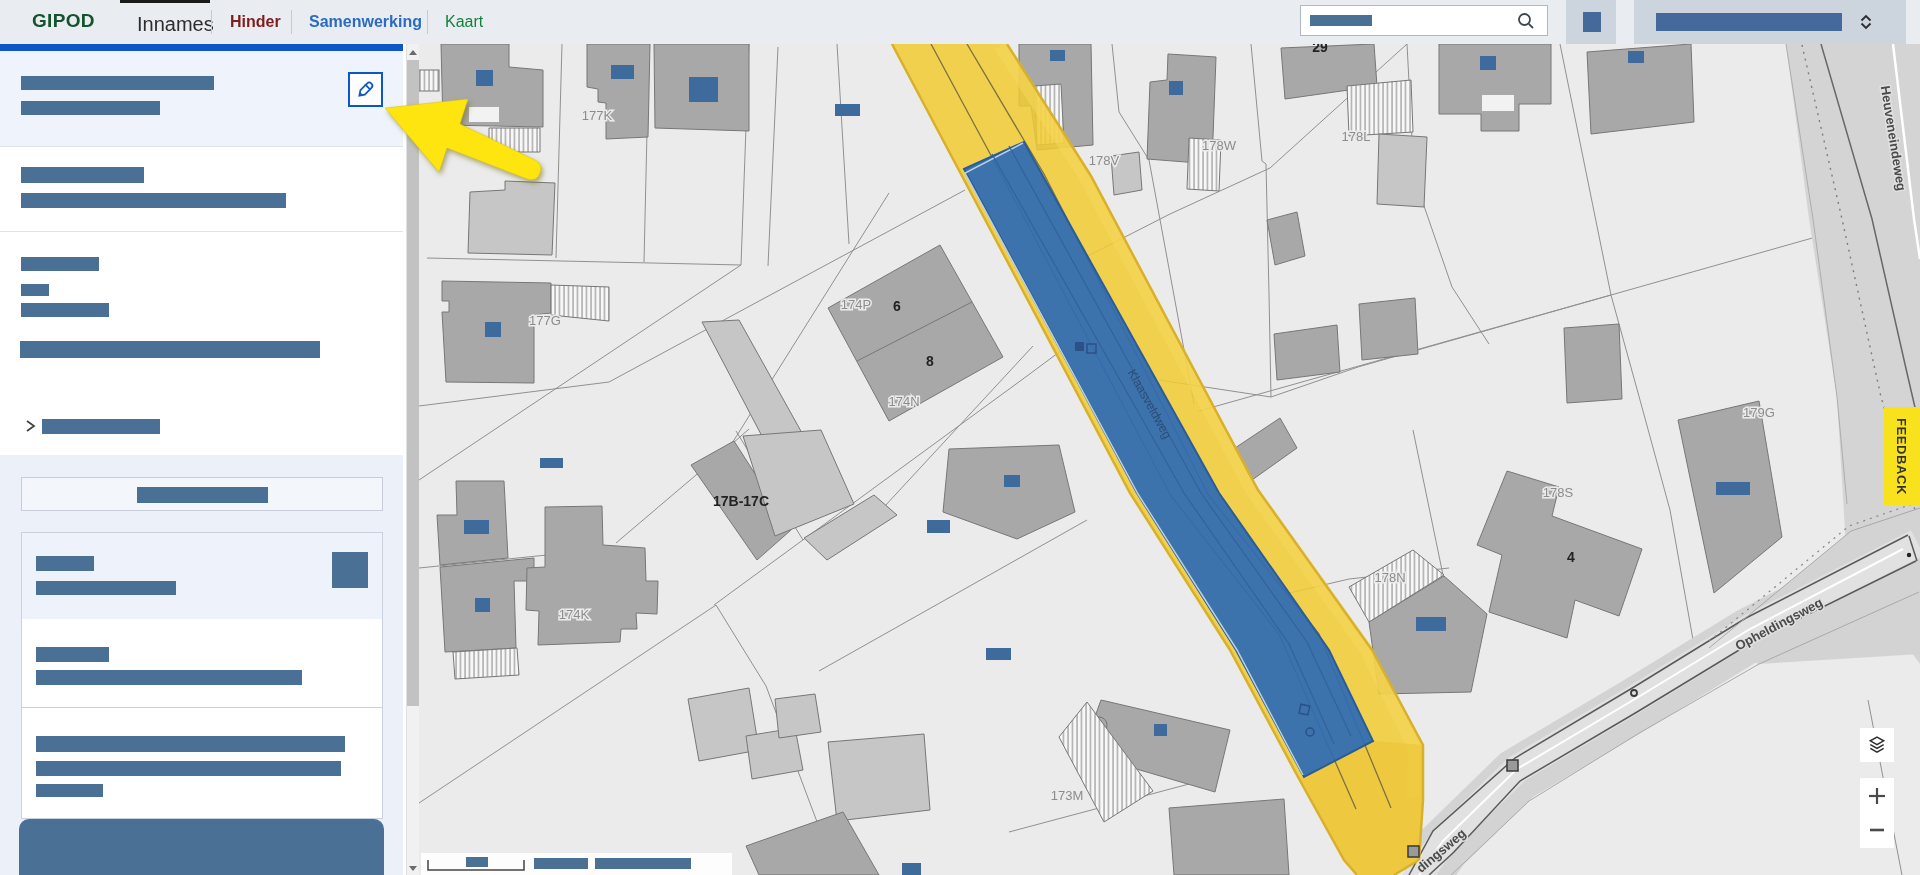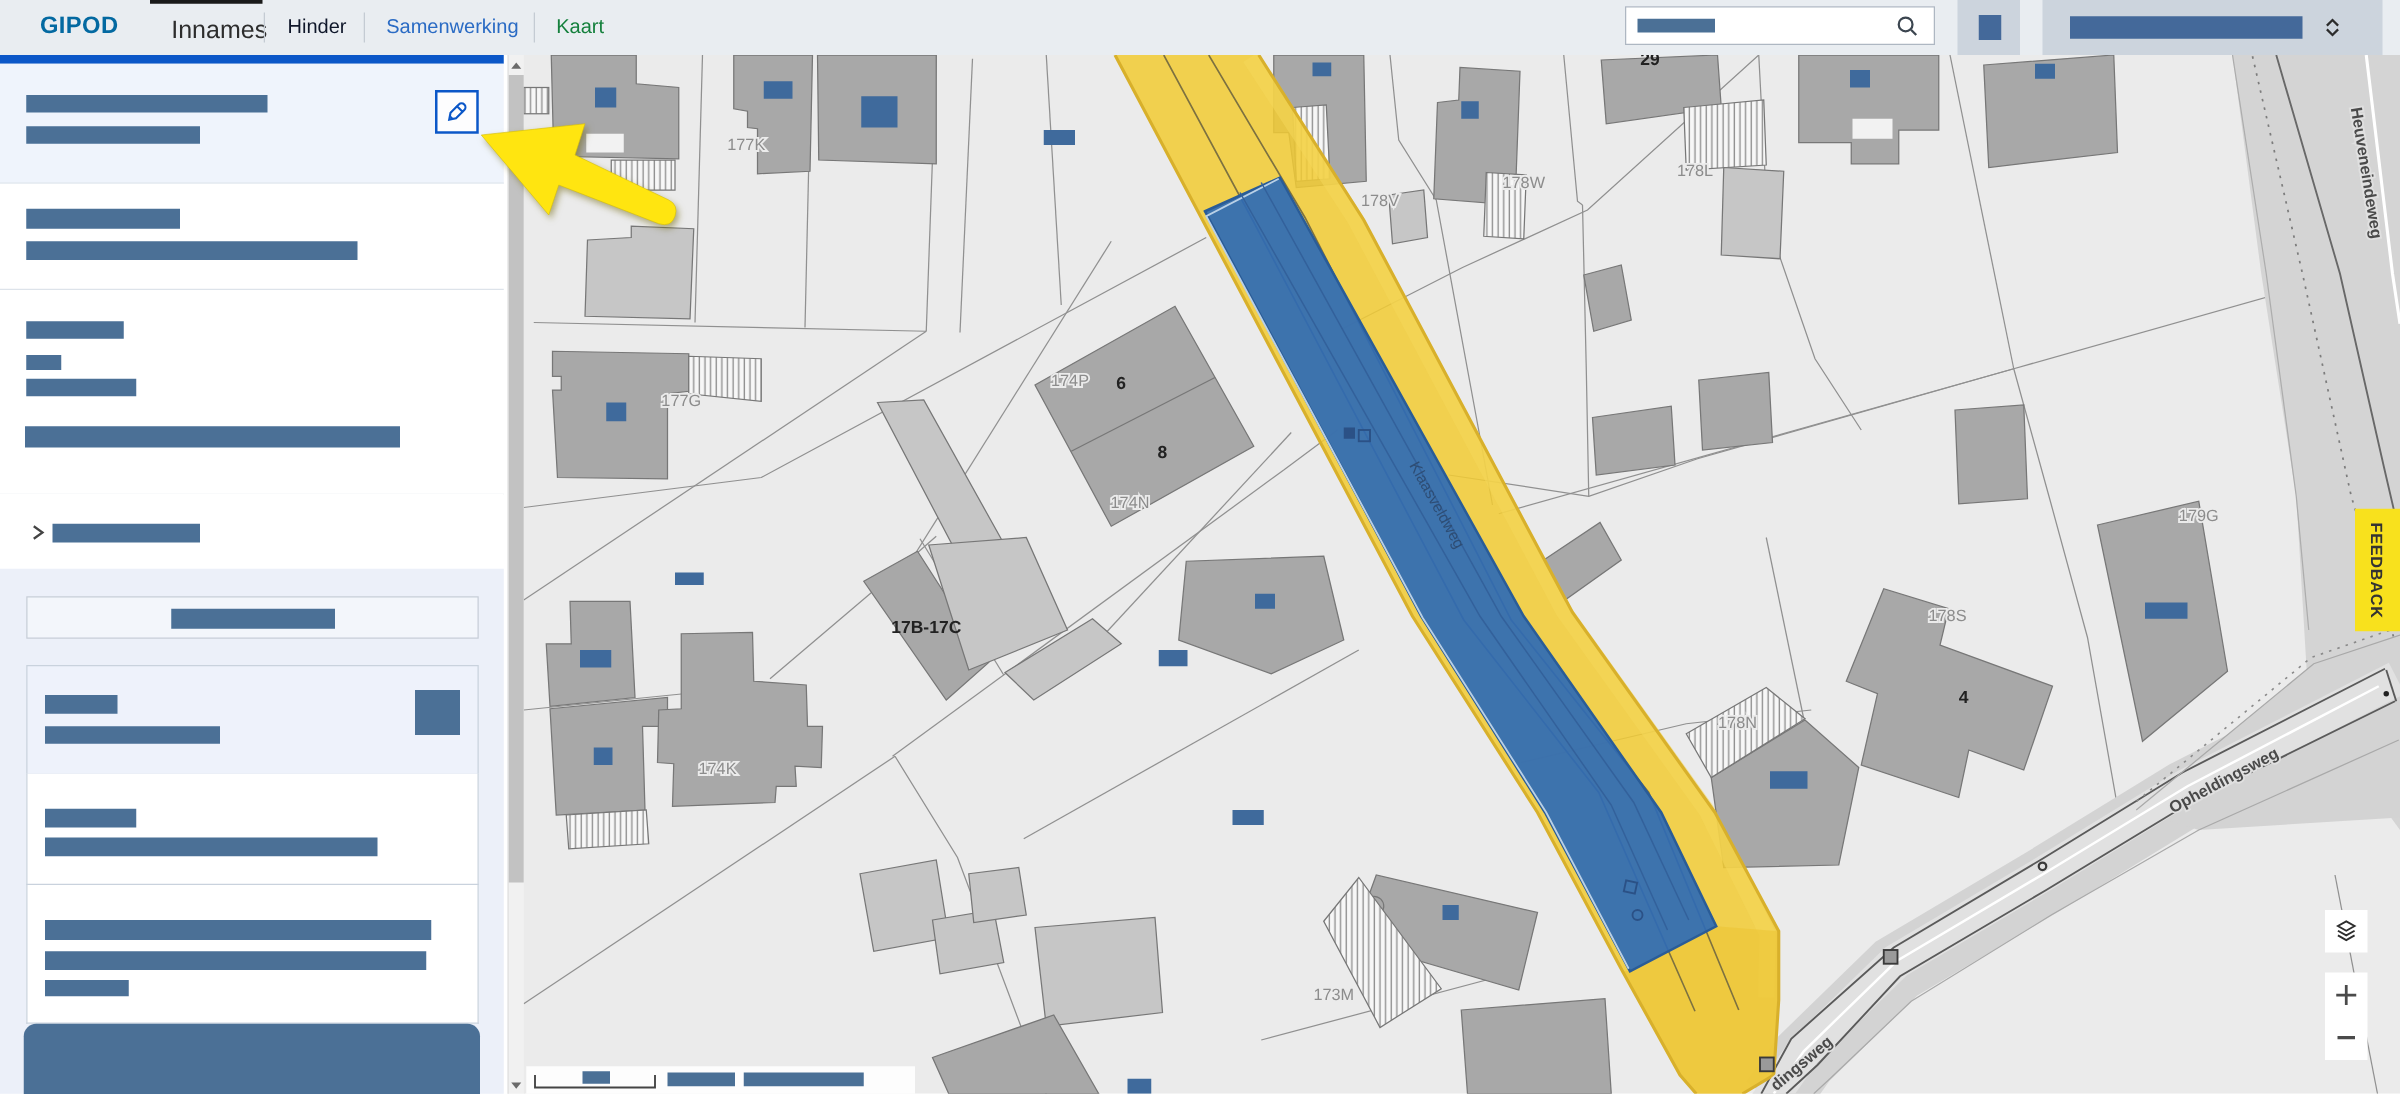--- a/index.html
+++ b/index.html
@@ -6,31 +6,31 @@
     font-family:"Liberation Sans",sans-serif;background:#fff;}
   .abs{position:absolute;}
 </style>
 </head>
 <body>
 
 <div class="abs" style="left:0;top:0;width:1920px;height:44px;background:#e9edf1;"></div>
 
 <div class="abs" style="left:120px;top:0;width:90px;height:3px;background:#1a1a1a;"></div>
 
-<div class="abs" style="left:32px;top:10px;font-size:19px;font-weight:bold;color:#0369a1;letter-spacing:0.3px;">GIPOD</div>
+<div class="abs" style="left:32px;top:10px;font-size:19px;font-weight:bold;color:#14532d;letter-spacing:0.3px;">GIPOD</div>
 
 <div class="abs" style="left:137px;top:13px;font-size:20px;color:#2d2d2d;font-weight:500;">Innames</div>
 
 <div class="abs" style="left:211px;top:10px;width:1px;height:24px;background:#c4cbd3;"></div>
 
-<div class="abs" style="left:230px;top:13px;font-size:16px;color:#0f172a;font-weight:400;">Hinder</div>
+<div class="abs" style="left:230px;top:13px;font-size:16px;color:#7f1d1d;font-weight:700;">Hinder</div>
 
 <div class="abs" style="left:291px;top:10px;width:1px;height:24px;background:#c4cbd3;"></div>
 
-<div class="abs" style="left:309px;top:13px;font-size:16px;color:#2a6bc4;font-weight:400;">Samenwerking</div>
+<div class="abs" style="left:309px;top:13px;font-size:16px;color:#2a6bc4;font-weight:700;">Samenwerking</div>
 
 <div class="abs" style="left:427px;top:10px;width:1px;height:24px;background:#c4cbd3;"></div>
 
 <div class="abs" style="left:445px;top:13px;font-size:16px;color:#15803d;font-weight:500;">Kaart</div>
 
 <div class="abs" style="left:1300px;top:5px;width:246px;height:29px;background:#fff;border:1px solid #aeb7c2;"></div>
 
 <div class="abs" style="left:1310px;top:15px;width:62px;height:11px;background:#4b7096;"></div>
 
 <svg class="abs" style="left:1516px;top:11px;" width="20" height="20" viewBox="0 0 20 20">

